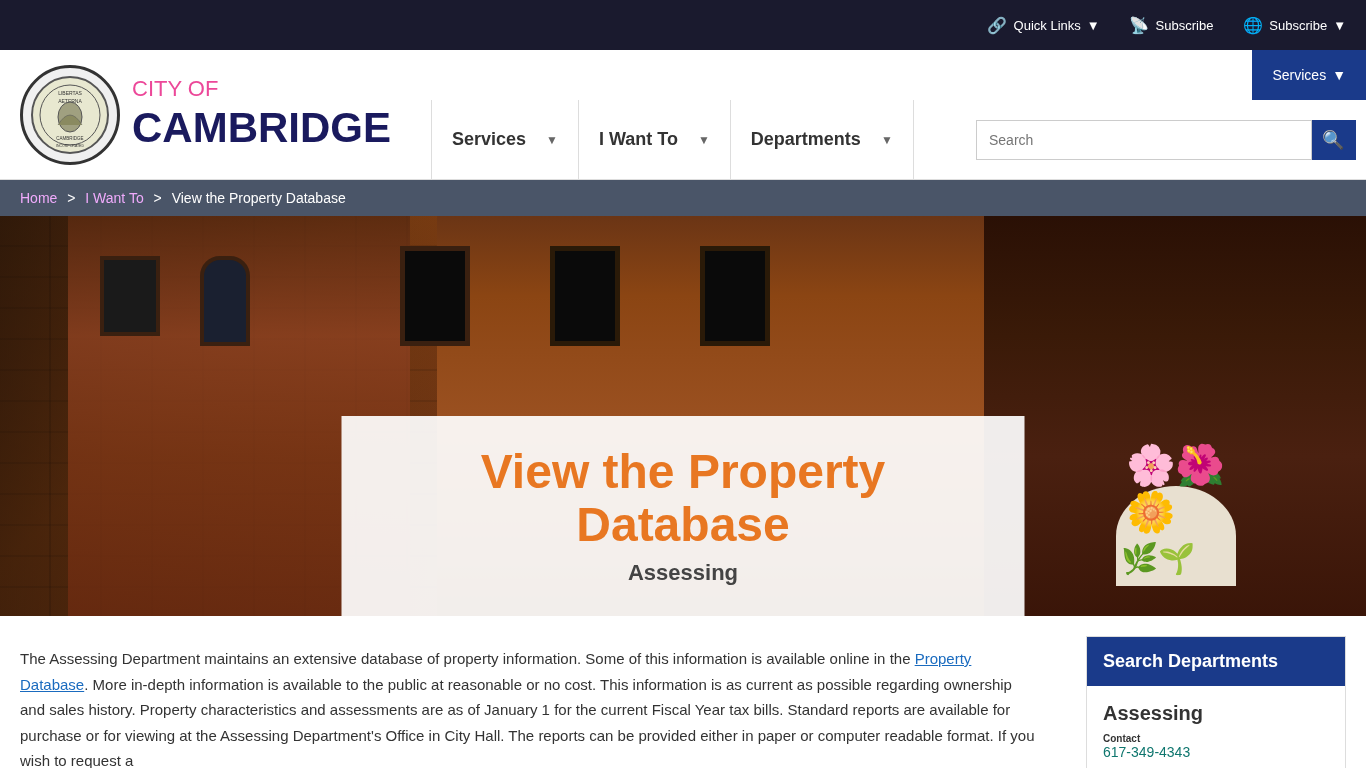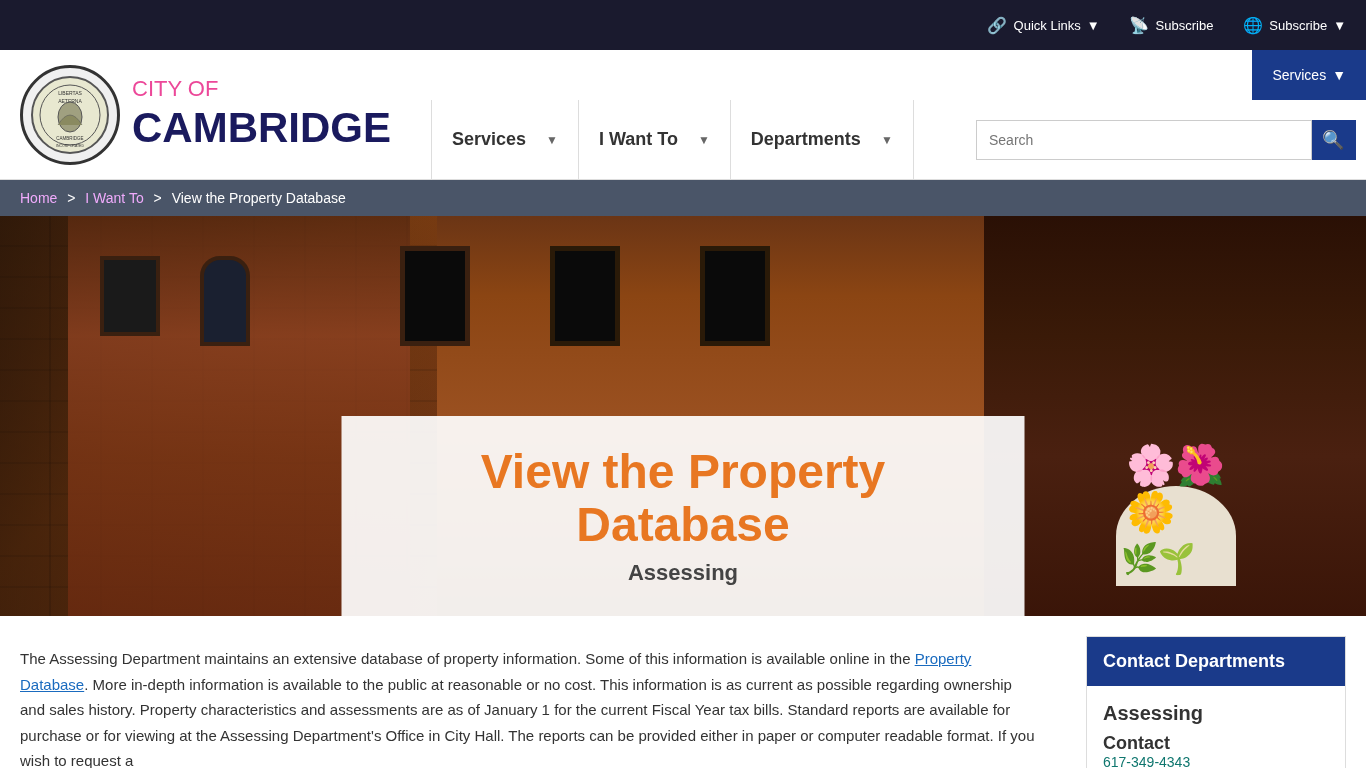--- a/index.html
+++ b/index.html
@@ -253,21 +253,21 @@
       background: #fff;
     }
     .dept-name {
       font-size: 20px;
       font-weight: bold;
       color: #333;
       margin-bottom: 8px;
     }
     .dept-contact-label {
       font-weight: bold;
-      font-size: 18px;
+      font-size: 10px;
     }
     .dept-phone {
       font-size: 14px;
       color: #0f766e;
     }
   </style>
 </head>
 <body>
 
 <div class="top-bar">
@@ -376,21 +376,21 @@
 </div>
 
 <div class="main-content">
   <div class="content-left">
     <p>
       The Assessing Department maintains an extensive database of property information. Some of this information is available online in the <a href="#">Property Database</a>. More in-depth information is available to the public at reasonable or no cost. This information is as current as possible regarding ownership and sales history. Property characteristics and assessments are as of January 1 for the current Fiscal Year tax bills. Standard reports are available for purchase or for viewing at the Assessing Department's Office in City Hall. The reports can be provided either in paper or computer readable format. If you wish to request a
     </p>
   </div>
   <div class="content-right">
     <div class="related-dept-box">
-      <div class="related-dept-header">Contact Departments</div>
+      <div class="related-dept-header">Search Departments</div>
       <div class="related-dept-content">
         <div class="dept-name">Assessing</div>
         <div class="dept-contact-label">Contact</div>
         <div class="dept-phone">617-349-4343</div>
       </div>
     </div>
   </div>
 </div>
 
 </body></html>

